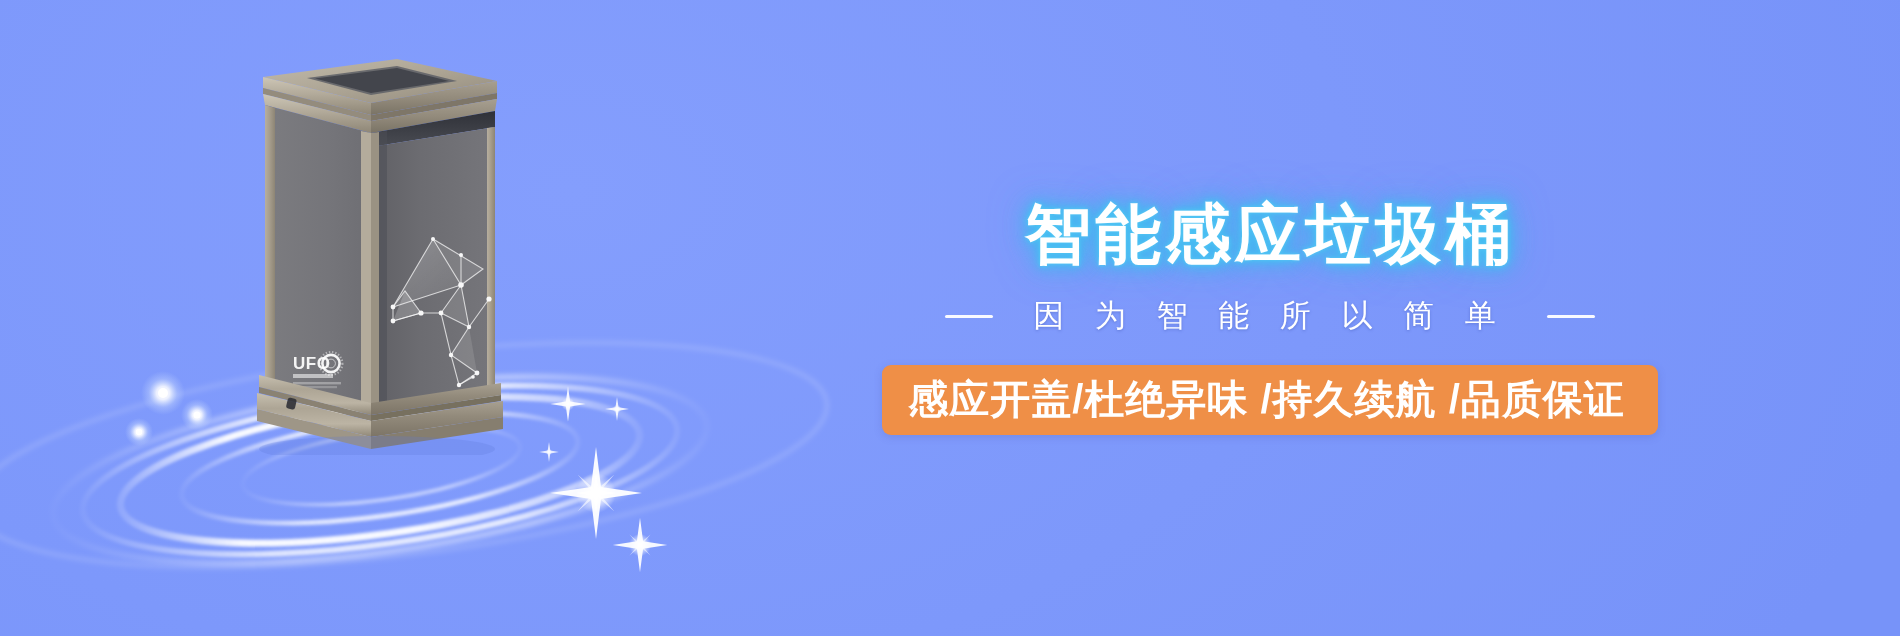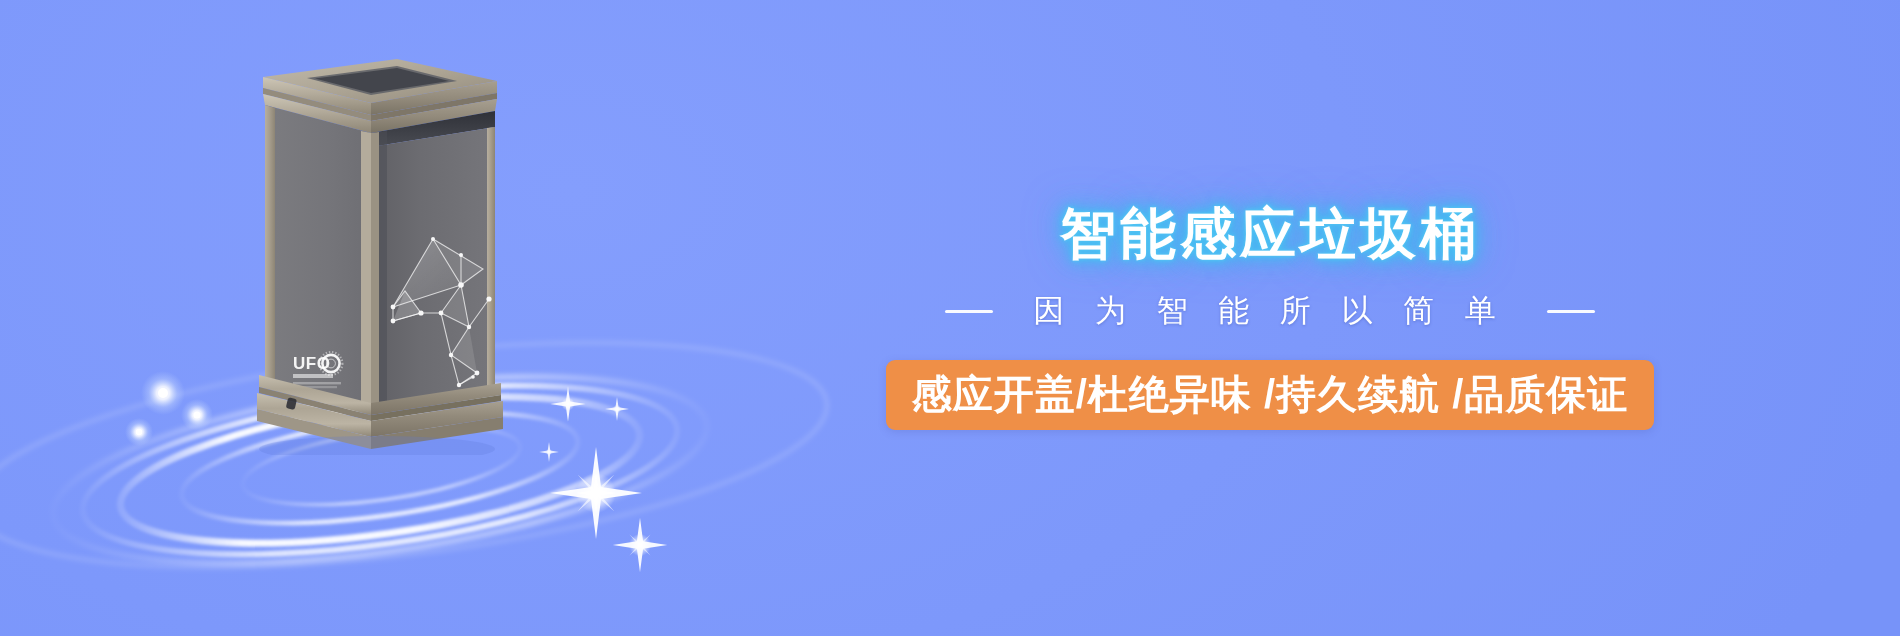--- a/index.html
+++ b/index.html
@@ -19,42 +19,42 @@
 
   
   .product{position:absolute;left:245px;top:55px;width:270px;height:400px;}
 
   
   .text-col{
     position:absolute;left:720px;top:0;width:1100px;height:636px;
     display:flex;flex-direction:column;align-items:center;justify-content:center;
   }
   .headline{
-    font-size:56px;font-weight:bold;color:#ffffff;letter-spacing:4px;line-height:1;
+    font-size:66px;font-weight:bold;color:#ffffff;letter-spacing:4px;line-height:1;
     margin:0 0 0 0;
     text-shadow:
       0 0 2px #55c6f4, 0 0 4px #55c6f4, 0 0 9px #46bff2,
       0 0 16px #3fb9ef, 0 0 26px rgba(63,185,239,.85),
       0 0 38px rgba(63,185,239,.55);
     white-space:nowrap;
   }
   .sub-line{
     display:flex;align-items:center;gap:40px;
     margin-top:28px;white-space:nowrap;
   }
   .dash{display:block;width:48px;height:3px;background:#ffffff;opacity:.95;border-radius:2px;}
   .sub-text{
     font-size:31px;color:#ffffff;letter-spacing:11px;font-weight:400;
     text-shadow:0 1px 3px rgba(40,60,150,.35);
   }
   .orange-bar{
     margin-top:28px;
     background:#ef8f47;
     border-radius:9px;
-    padding:11px 26px 13px 26px;
+    padding:11px 33px 13px 26px;
     white-space:nowrap;
     box-shadow:0 2px 8px rgba(60,70,150,.18);
   }
   .orange-text{
     font-size:40px;font-weight:bold;color:#ffffff;letter-spacing:1px;line-height:1.15;
   }
   .caption{
     margin-top:30px;
     font-size:28px;color:#ffffff;letter-spacing:2px;white-space:nowrap;
     text-shadow:0 1px 3px rgba(40,60,150,.30);

